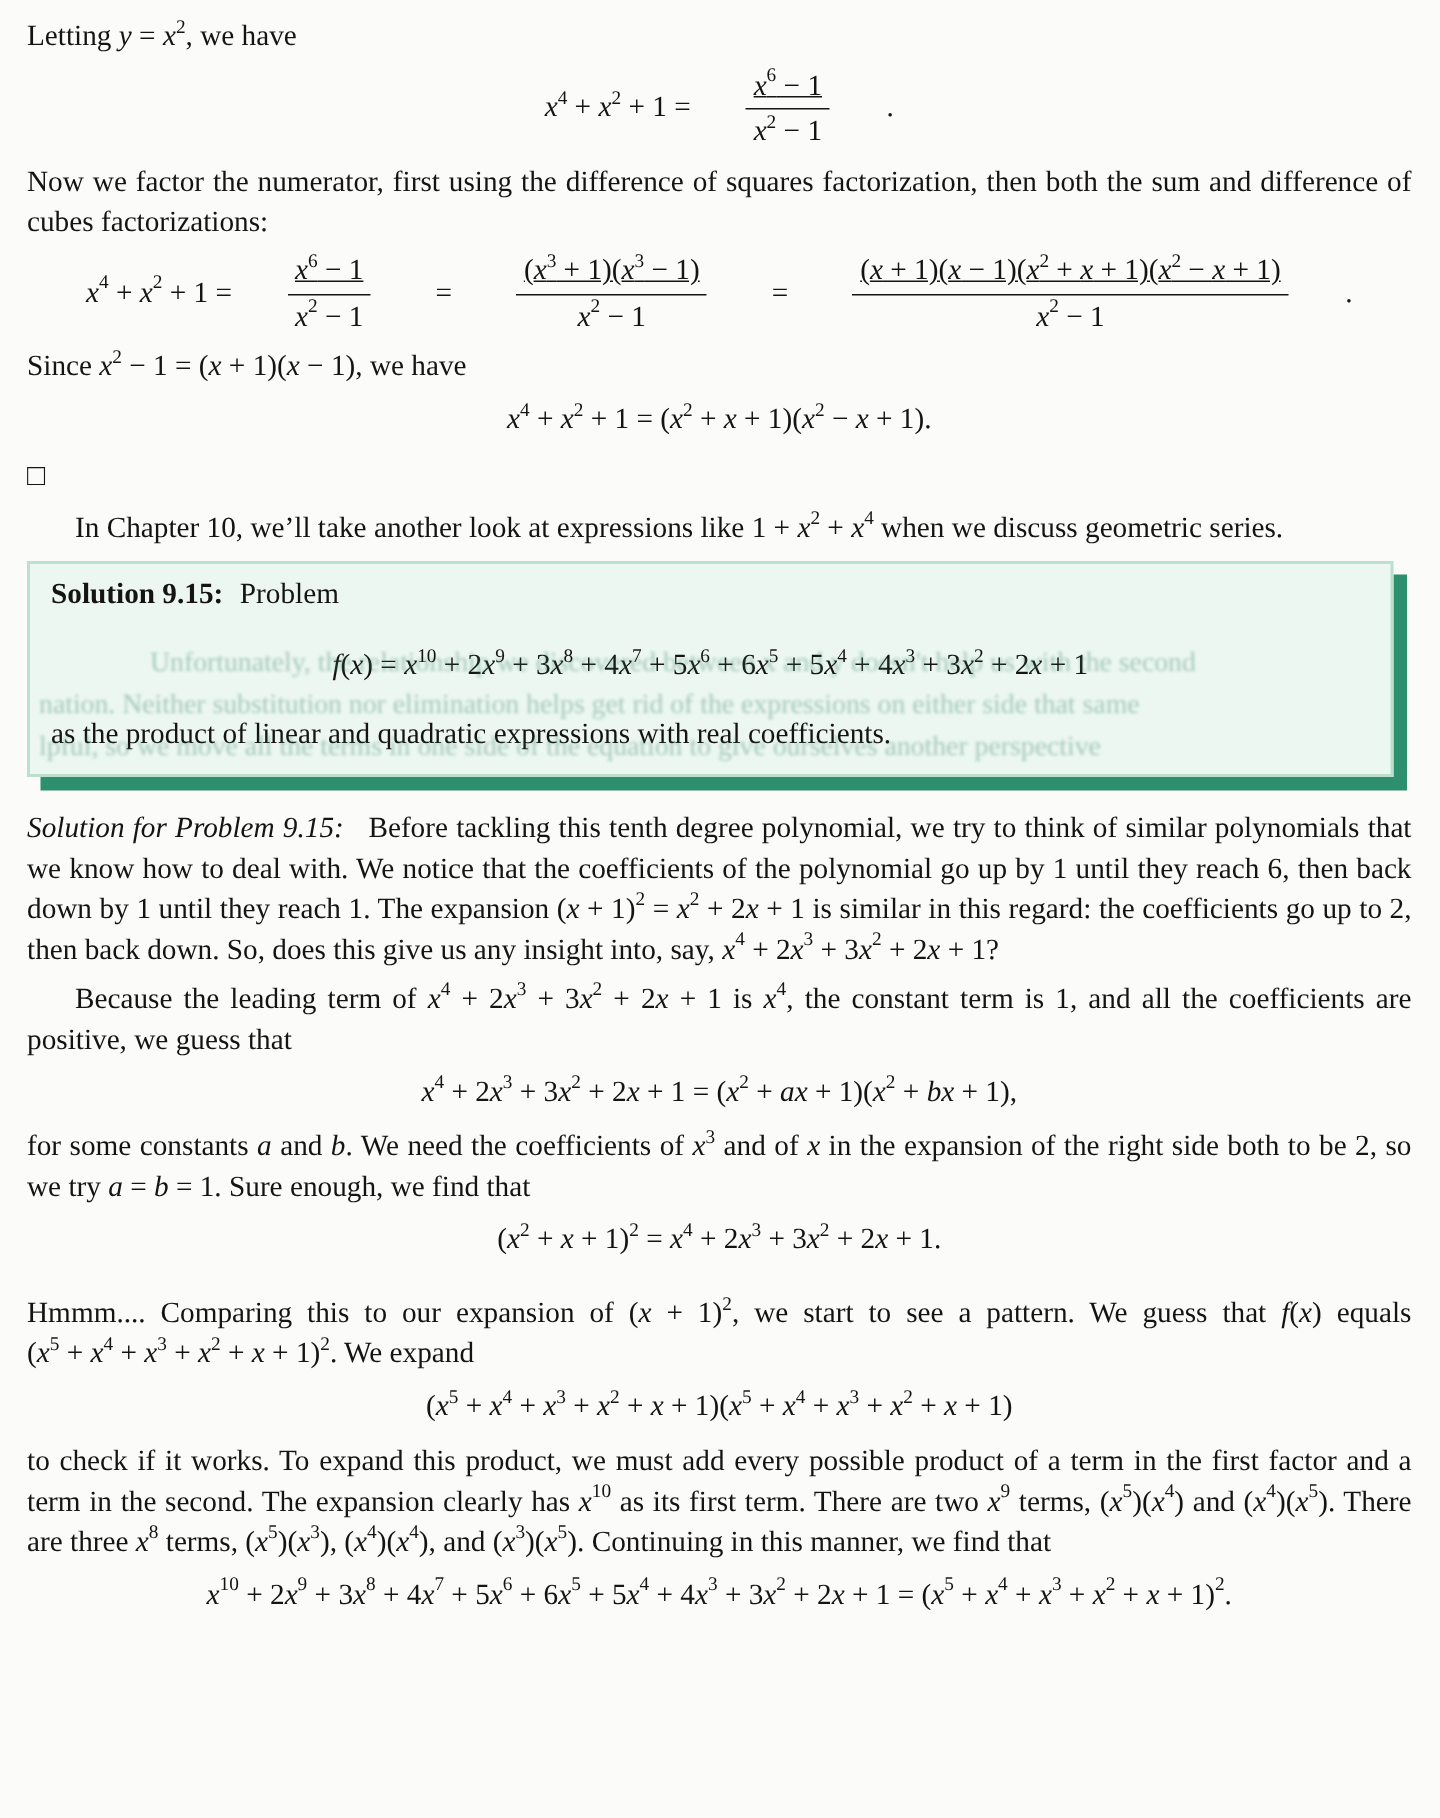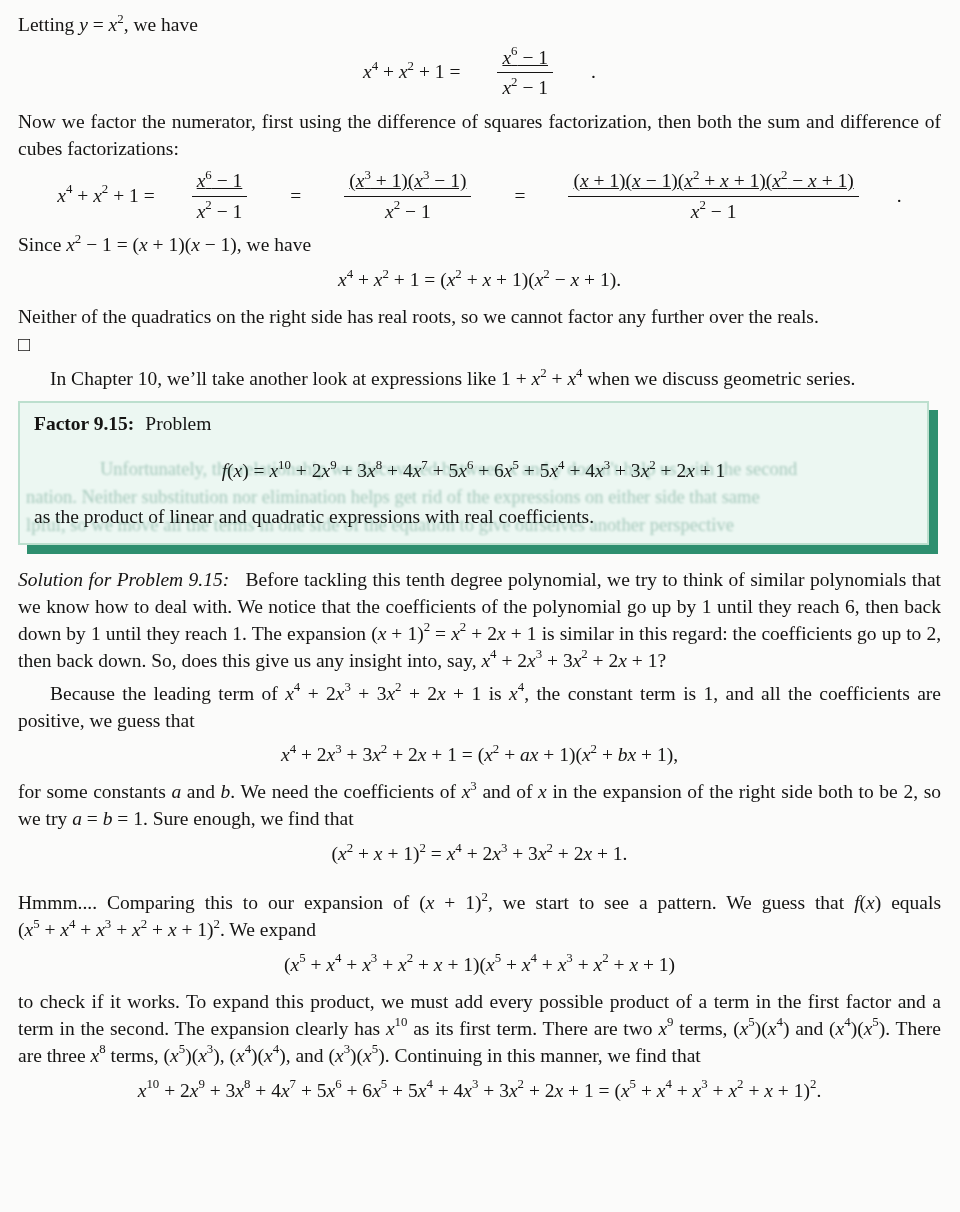--- a/index.html
+++ b/index.html
@@ -105,31 +105,30 @@
     </span>
     <span class="tail">.</span>
   </div>
 
   <p>Since <span class="m"><i>x</i><sup>2</sup> − 1 = (<i>x</i> + 1)(<i>x</i> − 1)</span>, we have</p>
 
   <div class="disp">
     <span class="m"><i>x</i><sup>4</sup> + <i>x</i><sup>2</sup> + 1 = (<i>x</i><sup>2</sup> + <i>x</i> + 1)(<i>x</i><sup>2</sup> − <i>x</i> + 1).</span>
   </div>
 
-  <p style="margin-bottom:0;">Neither of the quadratics on the right side has real roots, so we cannot factor any further over the reals.</p>
   <p class="qed">□</p>
 
   <p class="indent">In Chapter 10, we’ll take another look at expressions like <span class="m">1 + <i>x</i><sup>2</sup> + <i>x</i><sup>4</sup></span> when we discuss geometric series.</p>
 
   <div class="problem-box">
     <span class="bleed bleed-1">Unfortunately, the relationship we discovered between x and y doesn't help us with the second</span>
     <span class="bleed bleed-2">nation.  Neither substitution nor elimination helps get rid of the expressions on either side that same</span>
     <span class="bleed bleed-3">lpful, so we move all the terms in one side of the equation to give ourselves another perspective</span>
 
-    <p class="box-title"><b>Factor 9.15:</b><span class="after">Problem</span></p>
+    <p class="box-title"><b>Solution 9.15:</b><span class="after">Problem</span></p>
 
     <div class="disp box-eq">
       <span class="m"><i>f</i>(<i>x</i>) = <i>x</i><sup>10</sup> + 2<i>x</i><sup>9</sup> + 3<i>x</i><sup>8</sup> + 4<i>x</i><sup>7</sup> + 5<i>x</i><sup>6</sup> + 6<i>x</i><sup>5</sup> + 5<i>x</i><sup>4</sup> + 4<i>x</i><sup>3</sup> + 3<i>x</i><sup>2</sup> + 2<i>x</i> + 1</span>
     </div>
 
     <p class="box-footer">as the product of linear and quadratic expressions with real coefficients.</p>
   </div>
 
   <p><em>Solution for Problem 9.15:</em>&nbsp;&nbsp; Before tackling this tenth degree polynomial, we try to think of similar polynomials that we know how to deal with.  We notice that the coefficients of the polynomial go up by 1 until they reach 6, then back down by 1 until they reach 1.  The expansion <span class="m">(<i>x</i> + 1)<sup>2</sup> = <i>x</i><sup>2</sup> + 2<i>x</i> + 1</span> is similar in this regard: the coefficients go up to 2, then back down.  So, does this give us any insight into, say, <span class="m"><i>x</i><sup>4</sup> + 2<i>x</i><sup>3</sup> + 3<i>x</i><sup>2</sup> + 2<i>x</i> + 1</span>?</p>
 

